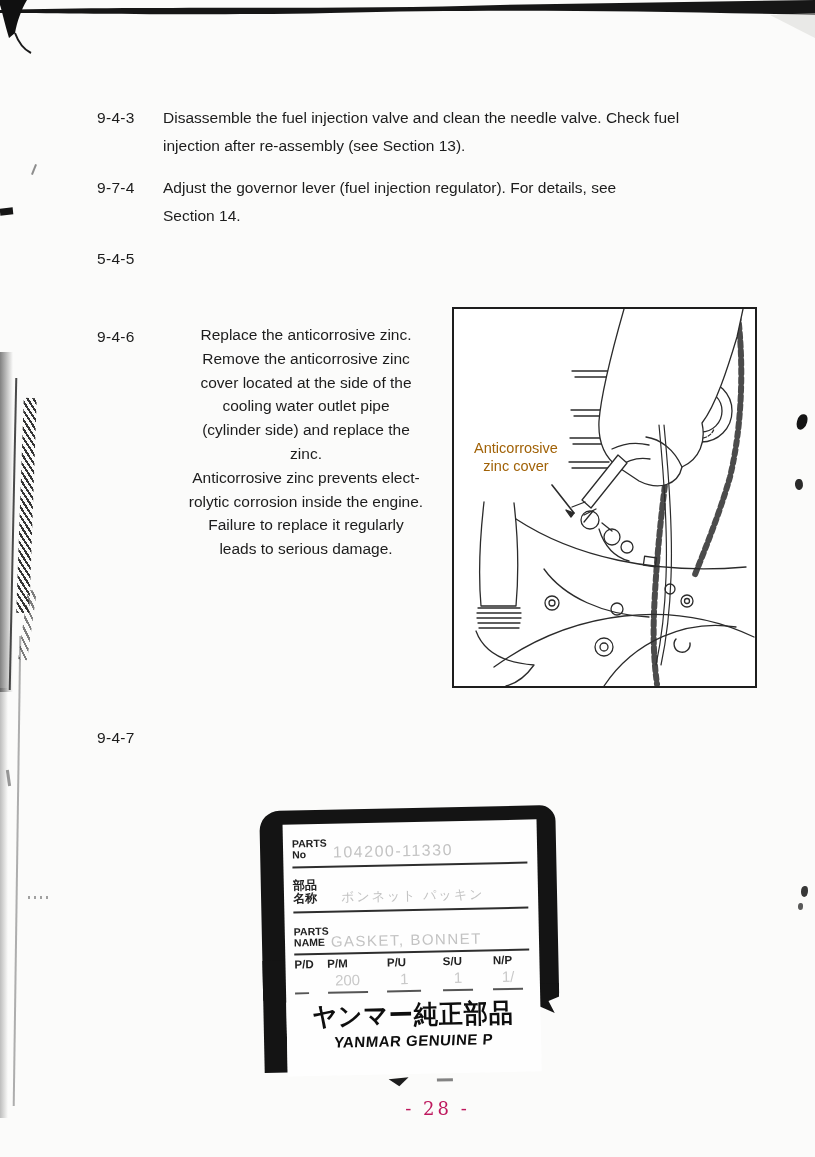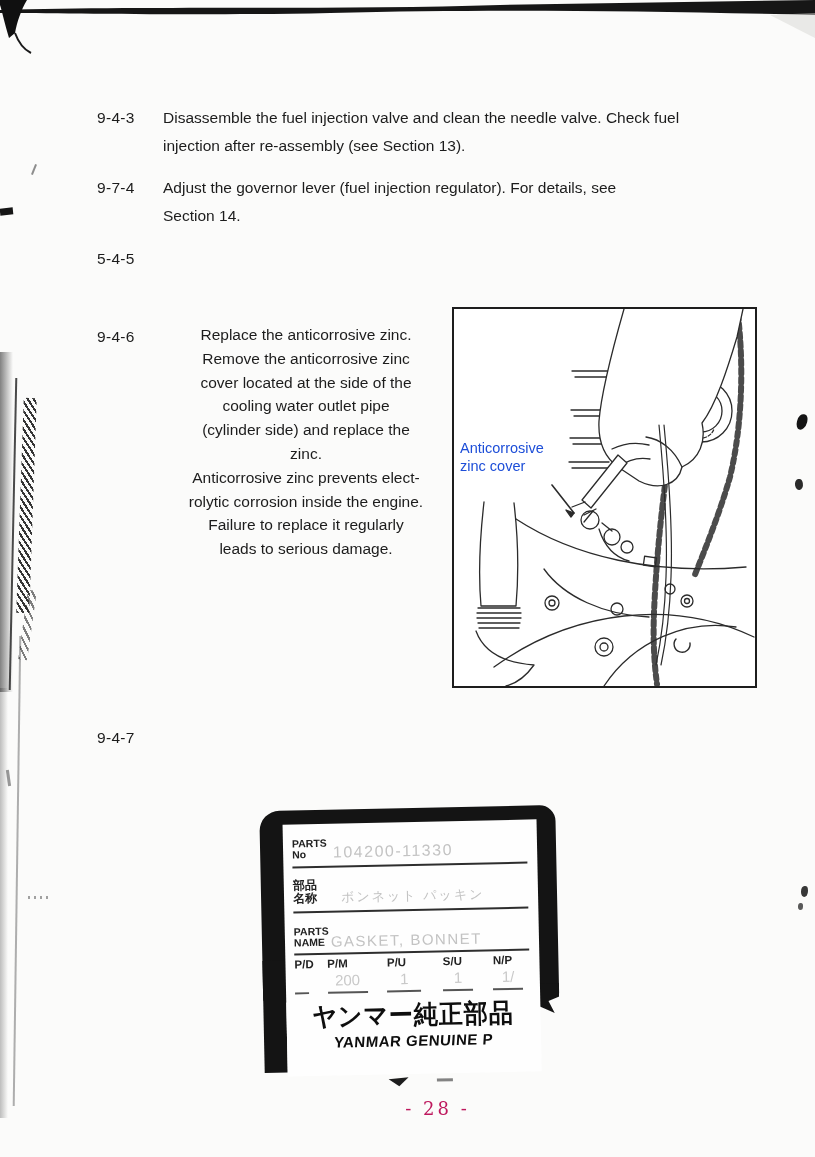--- a/index.html
+++ b/index.html
@@ -33,22 +33,22 @@
   
   .section{position:absolute;left:97px;display:flex;font-size:15.5px;line-height:28px;}
   .sec-id{font-weight:normal;width:66px;flex:0 0 66px;letter-spacing:.3px;}
   .sec-text{white-space:pre-line;width:586px;}
   .s1{top:104px;} .s2{top:174px;} .s3{top:245px;}
   .s4{top:283px;margin-top:40px;} .s4 .sec-text{width:286px;line-height:23.8px;text-align:center;}
   .s5{top:724px;}
   
   .figure{position:absolute;left:452px;top:307px;width:301px;height:377px;
     border:2px solid #1d1d1d;background:#fff;}
-  .fig-caption{position:absolute;left:6px;top:130px;width:112px;text-align:left;
-    font-size:14.5px;line-height:18px;white-space:pre-line;color:#1d4ed8;}
+  .fig-caption{position:absolute;left:6px;top:130px;width:112px;text-align:center;
+    font-size:14.5px;line-height:18px;white-space:pre-line;color:#a16207;}
   .fig-svg{position:absolute;left:0;top:0;}
   
   .pl-photo{position:absolute;left:262px;top:808px;width:296px;height:266px;transform:rotate(-1.2deg);}
   .pl-black{position:absolute;left:0;top:0;right:0;height:192px;background:#141414;border-radius:20px 16px 4px 4px;}
   .pl-black-left{position:absolute;left:0;top:150px;width:23px;height:112px;background:#141414;}
   .pl-rag{position:absolute;right:0;top:178px;width:24px;height:30px;background:#141414;
     clip-path:polygon(0 0,100% 0,100% 45%,55% 60%,80% 100%,0 70%);}
   .pl-white{position:absolute;left:23px;top:14px;right:19px;bottom:0;background:#fefefe;}
   .pl-inner{padding:8px 10px 0 9px;}
   .pl-row{display:flex;align-items:flex-end;border-bottom:2px solid #2e2e2e;}

